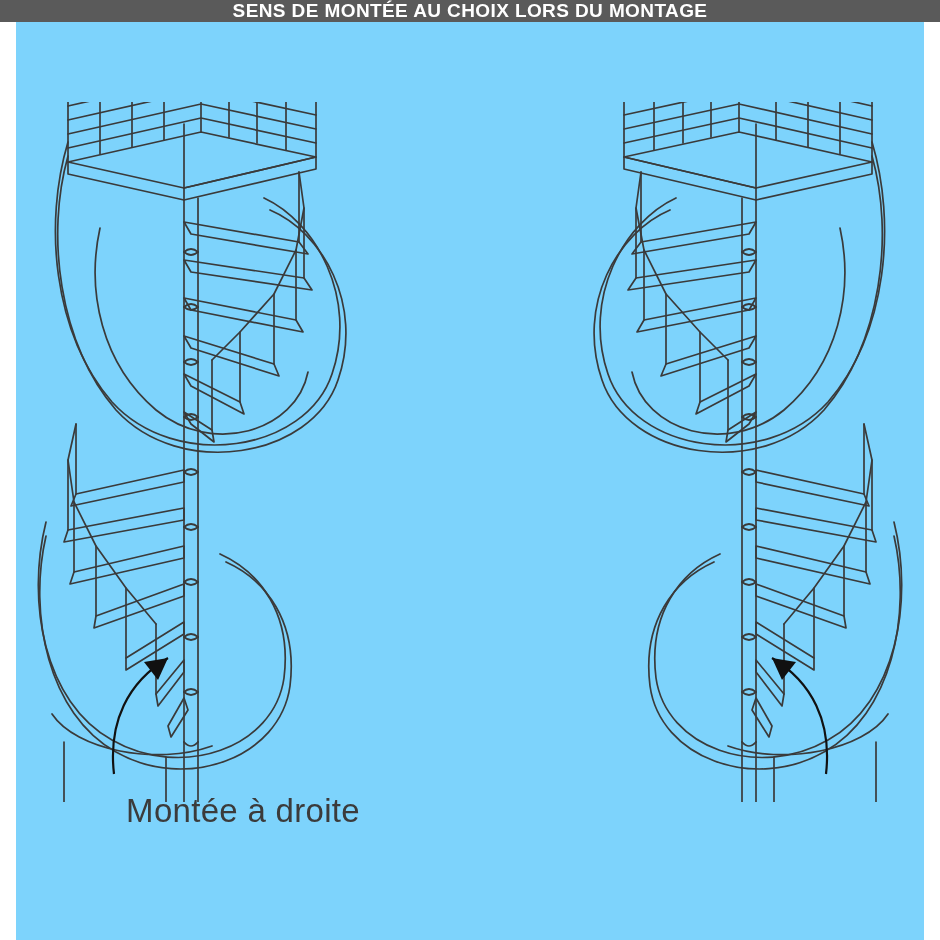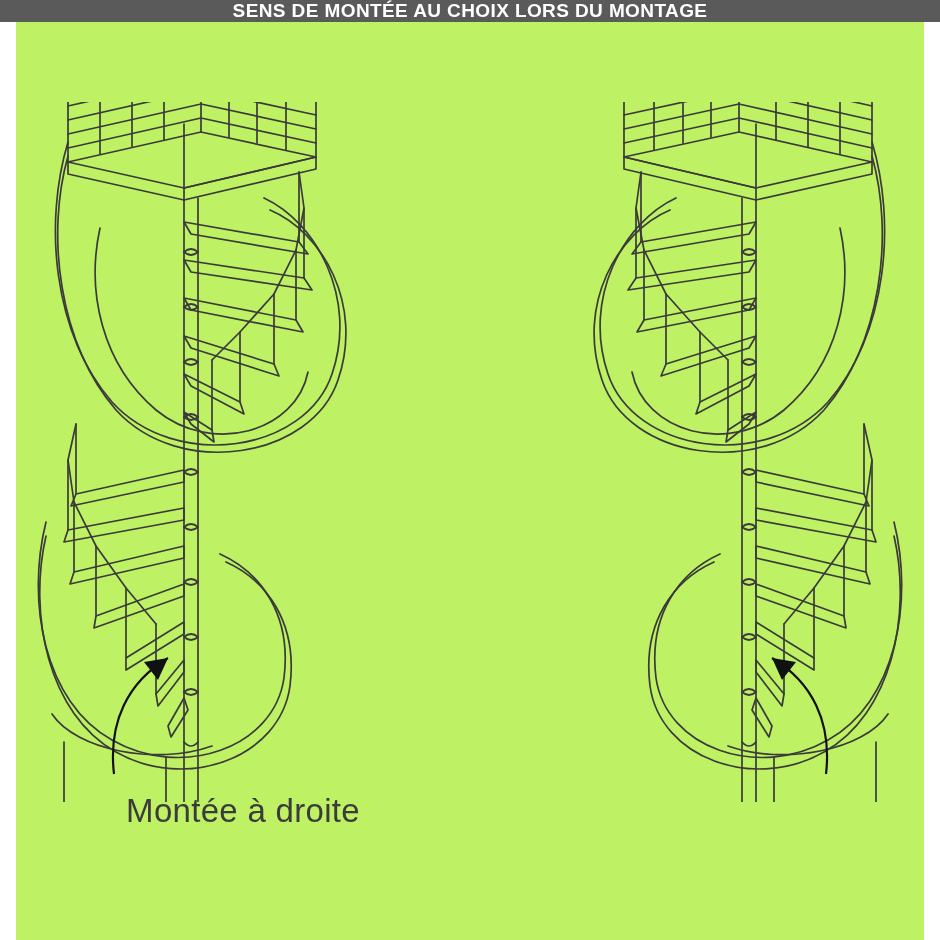--- a/index.html
+++ b/index.html
@@ -52,21 +52,21 @@
   .gutter.left { left: 0; }
   .gutter.right { right: 0; }
 
   
   .figure-area {
     position: absolute;
     left: 16px;
     top: 22px;
     width: 908px;
     height: 918px;
-    background: #bef264;
+    background: #7dd3fc;
   }
   .stair-panel {
     position: absolute;
     top: 80px;
     width: 454px;
     height: 700px;
   }
   .stair-panel.left { left: 0; }
   .stair-panel.right { left: 454px; }
 

